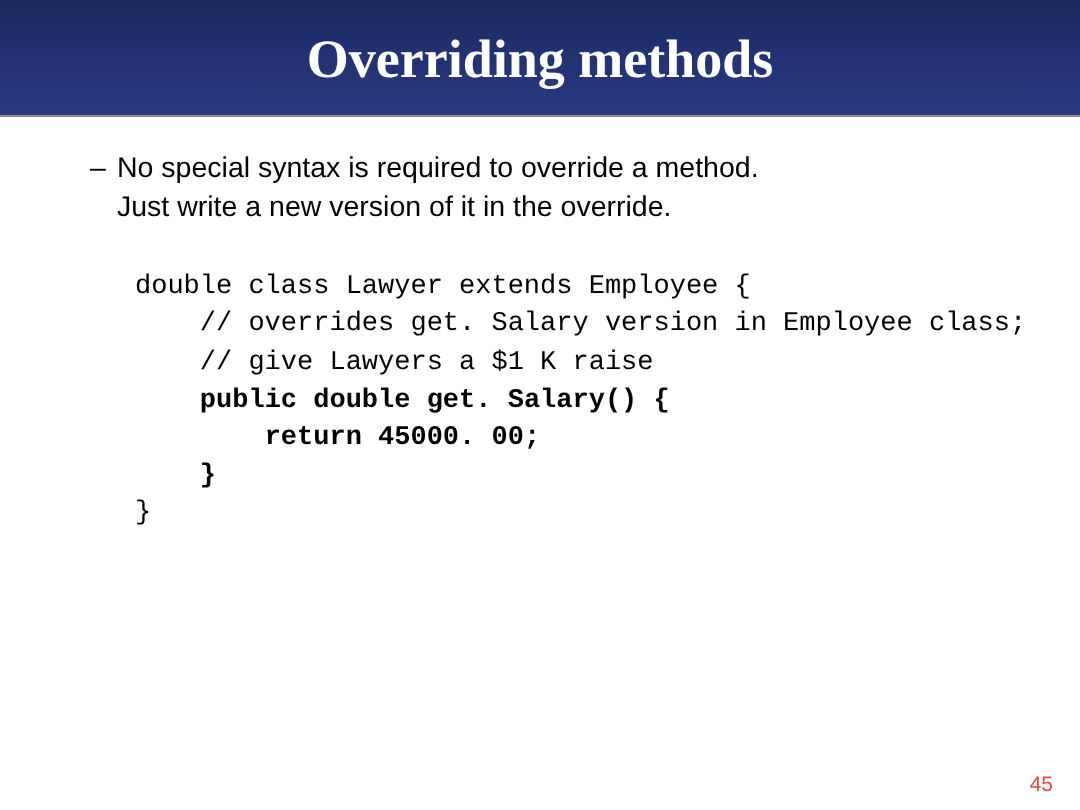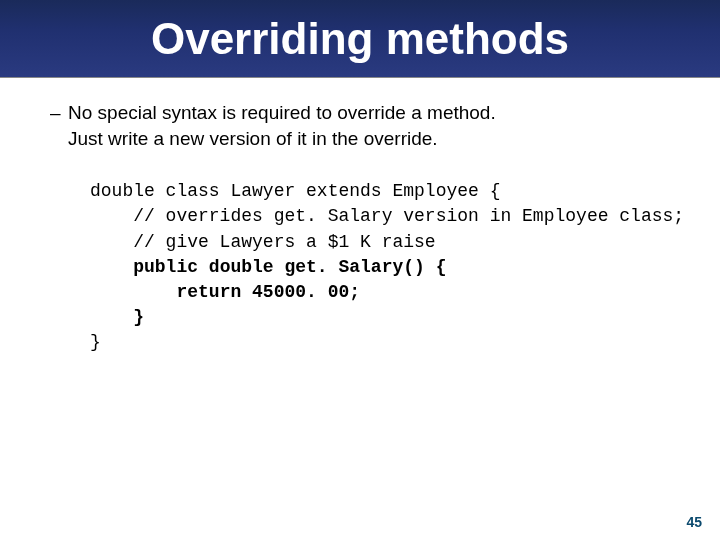--- a/index.html
+++ b/index.html
@@ -15,23 +15,23 @@
     width: 100%;
     height: 78px;
     background: linear-gradient(to bottom, #1a2a5a 0%, #203070 40%, #2a3a80 100%);
     display: flex;
     align-items: center;
     justify-content: center;
     border-bottom: 1px solid #888;
   }
   .header h1 {
     color: #ffffff;
-    font-size: 44px;
+    font-size: 36px;
     font-weight: bold;
-    font-family: Liberation Sans, sans-serif;
+    font-family: Liberation Serif, serif;
   }
   .content {
     padding: 22px 30px 0 30px;
     color: #000000;
   }
   .bullet-1 {
     font-size: 19px;
     line-height: 1.35;
     margin-bottom: 20px;
     padding-left: 16px;
@@ -41,21 +41,21 @@
     display: inline-block;
     width: 16px;
     text-indent: 0;
   }
   .bullet-1 .term {
     font-weight: bold;
   }
   .bullet-2 {
     font-size: 19px;
     line-height: 1.35;
-    margin-left: 20px;
+    margin-left: 30px;
     padding-left: 18px;
     text-indent: -18px;
     margin-bottom: 28px;
   }
   .bullet-2 .dash {
     display: inline-block;
     width: 18px;
     text-indent: 0;
   }
   .code-block {
@@ -66,23 +66,22 @@
     white-space: pre;
   }
   .code-block .bold {
     font-weight: bold;
   }
   .page-number {
     position: absolute;
     bottom: 10px;
     right: 18px;
     font-size: 14px;
-    color: #0c4a6e;
+    color: #ef4444;
     font-family: Arial, sans-serif;
-    font-weight: bold;
   }
 </style>
 </head>
 <body>
 
 <div class="header">
   <h1>Overriding methods</h1>
 </div>
 
 <div class="content">

